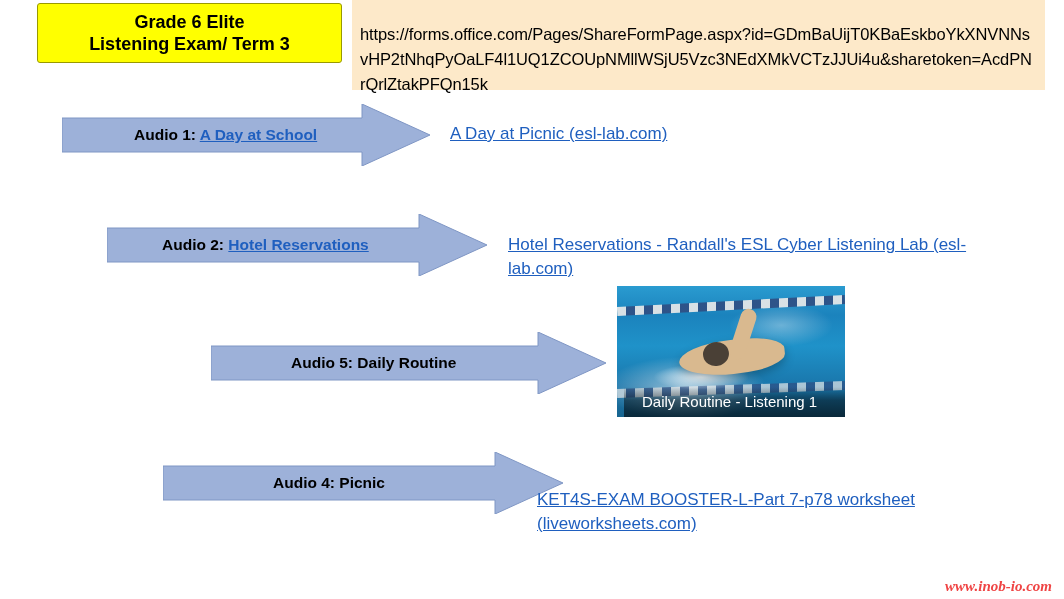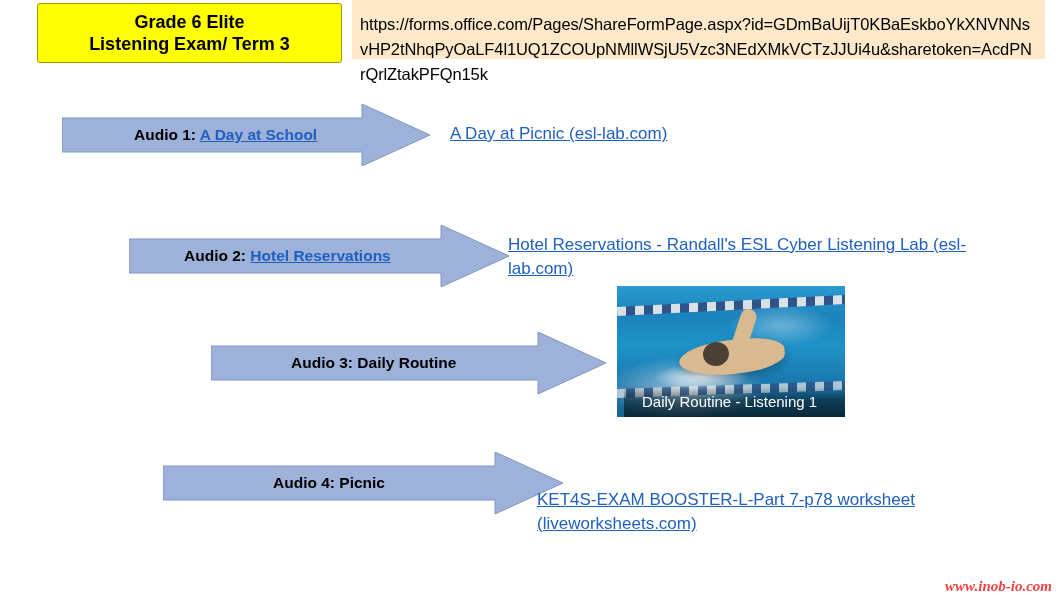--- a/index.html
+++ b/index.html
@@ -41,24 +41,24 @@
     line-height: 22px;
     text-align: center;
   }
 
   
   .url-box {
     position: absolute;
     left: 352px;
     top: 0px;
     width: 693px;
-    height: 59px;
+    height: 90px;
     background: #fde9c9;
     box-sizing: border-box;
-    padding: 12px 10px 5px 8px;
+    padding: 22px 10px 5px 8px;
   }
   .url-text {
     font-size: 16.5px;
     color: #000000;
     line-height: 25px;
     word-break: break-all;
     letter-spacing: -0.1px;
   }
 
   
@@ -204,37 +204,37 @@
     <svg width="368" height="62" viewBox="0 0 368 62">
       <polygon points="0,14 300,14 300,0 368,31 300,62 300,48 0,48" fill="#9db1d9" stroke="#7f96c4" stroke-width="1"></polygon>
     </svg>
     <div class="arrow-label" style="left:72px;">
       <span>Audio 1</span><span>:</span>
       <span class="lnk">A Day at School</span>
     </div>
   </div>
   <div class="link-text" style="left:450px; top:122px; width:300px;">A Day at Picnic (esl-lab.com)</div>
 
-  <div class="arrow" style="left:107px; top:225px; width:380px; height:62px;margin-left:22px;">
+  <div class="arrow" style="left:107px; top:214px; width:380px; height:62px;">
     <svg width="380" height="62" viewBox="0 0 380 62">
       <polygon points="0,14 312,14 312,0 380,31 312,62 312,48 0,48" fill="#9db1d9" stroke="#7f96c4" stroke-width="1"></polygon>
     </svg>
     <div class="arrow-label" style="left:55px;">
       <span>Audio 2</span><span>:</span>
       <span class="lnk">Hotel Reservations</span>
     </div>
   </div>
   <div class="link-text" style="left:508px; top:233px; width:490px;">Hotel Reservations - Randall's ESL Cyber Listening Lab (esl-lab.com)</div>
 
   <div class="arrow" style="left:211px; top:332px; width:395px; height:62px;">
     <svg width="395" height="62" viewBox="0 0 395 62">
       <polygon points="0,14 327,14 327,0 395,31 327,62 327,48 0,48" fill="#9db1d9" stroke="#7f96c4" stroke-width="1"></polygon>
     </svg>
     <div class="arrow-label" style="left:80px;">
-      <span>Audio 3</span><span>:</span>
+      <span>Audio 5</span><span>:</span>
       <span>Daily Routine</span>
     </div>
   </div>
 
   <div class="thumb">
     <div class="thumb-art">
       <div class="lane-rope r1"></div>
       <div class="lane-rope r2"></div>
       <div class="splash"></div>
       <div class="swimmer"></div>

